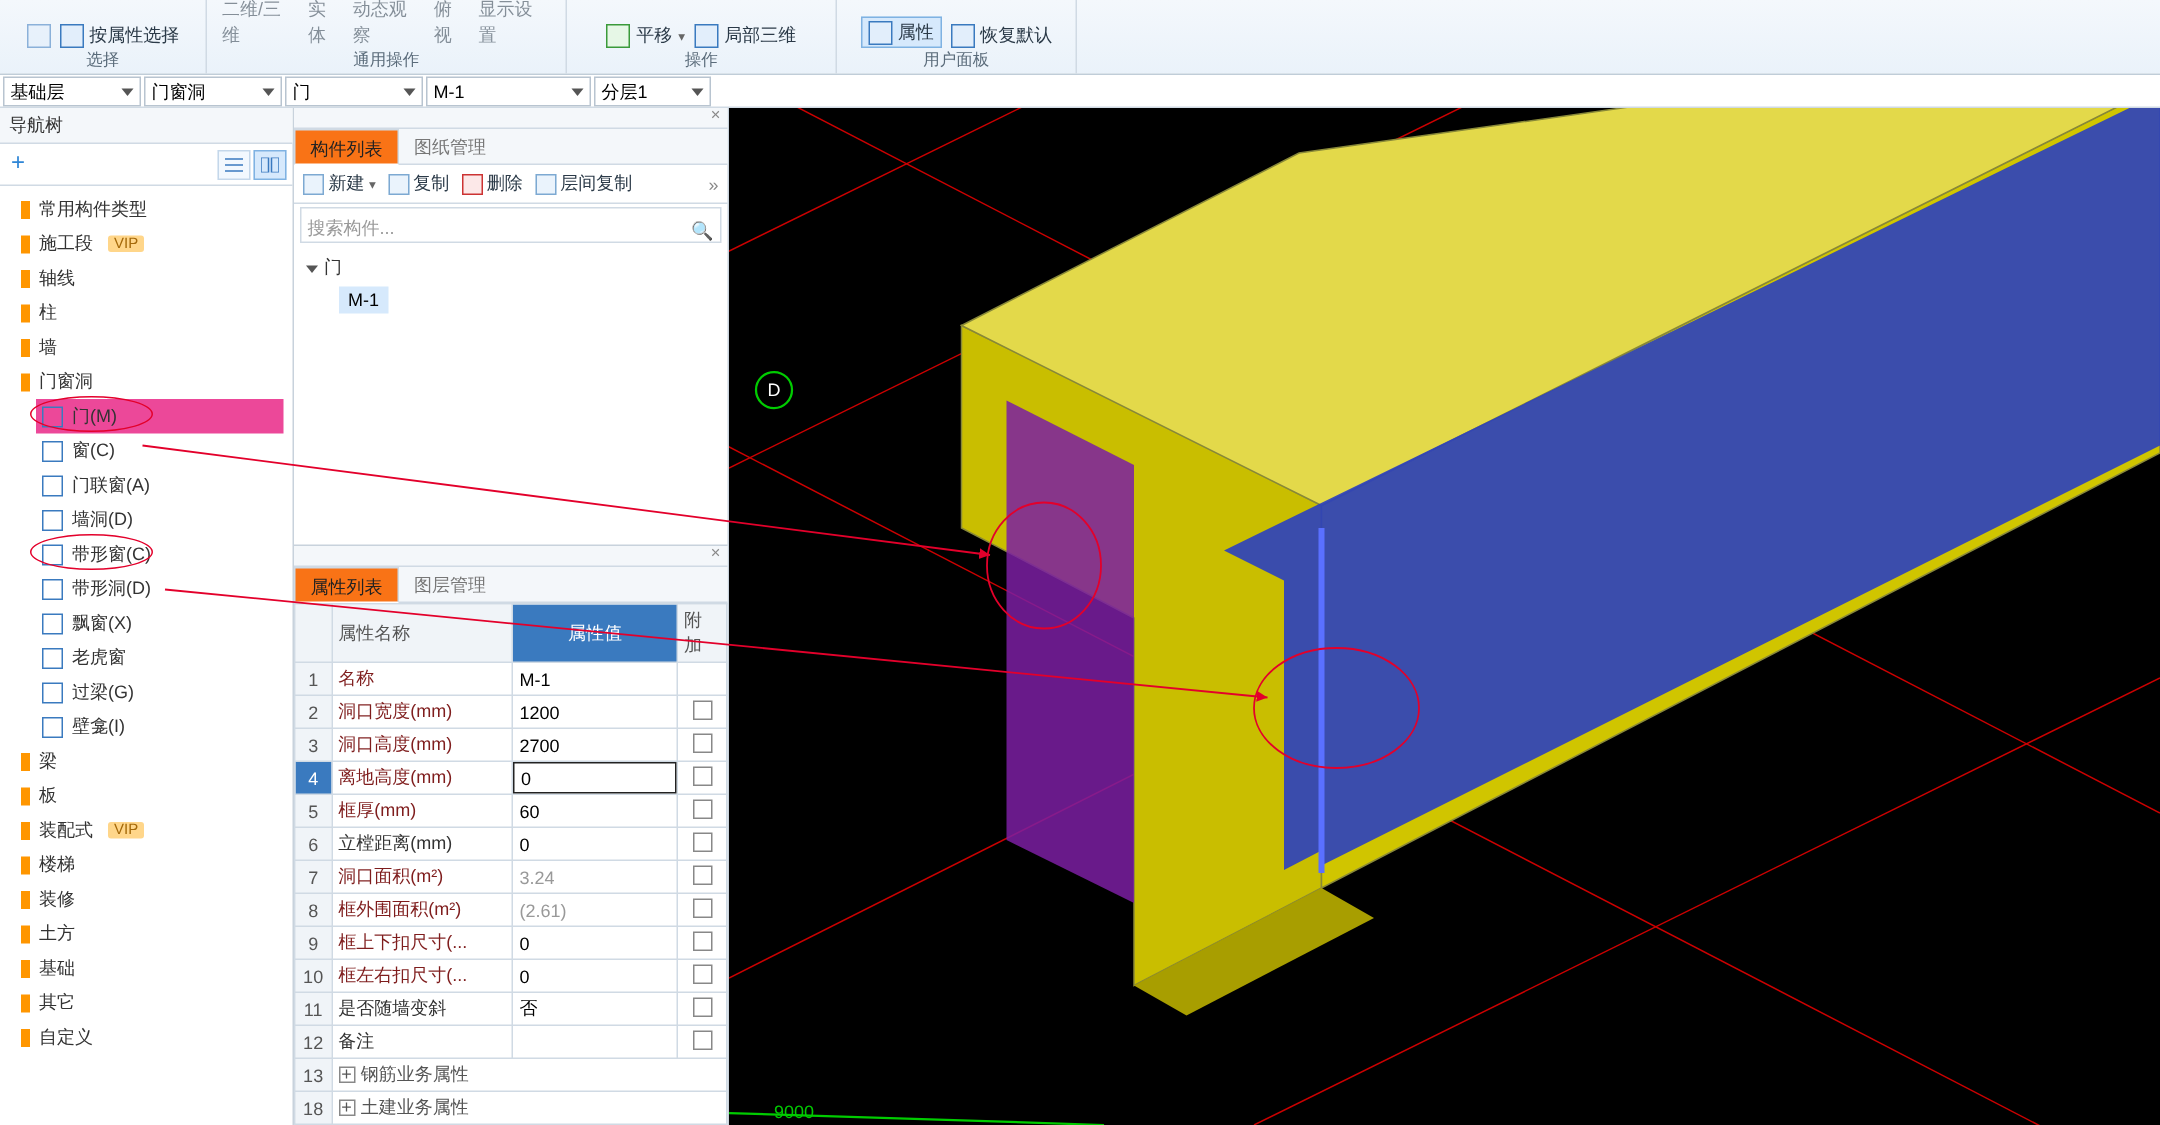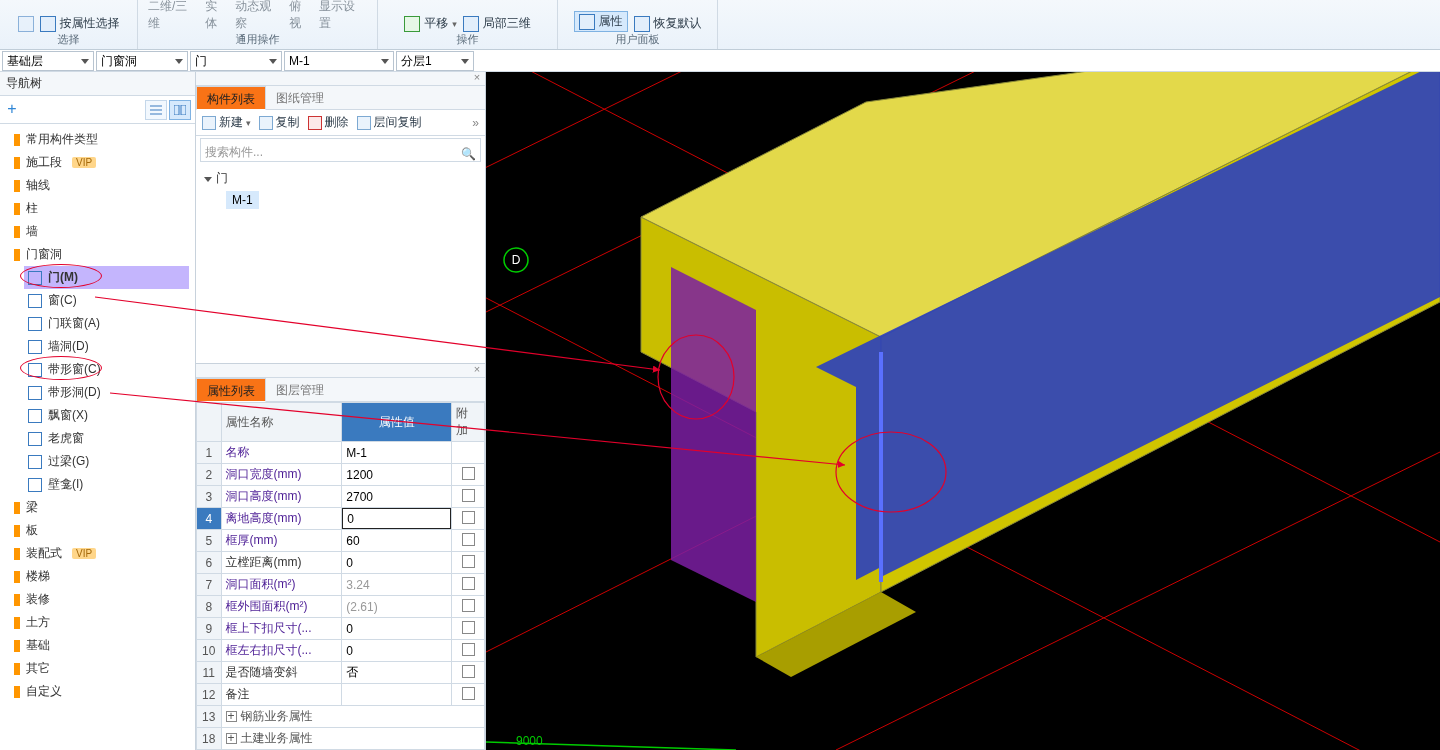--- a/index.html
+++ b/index.html
@@ -28,21 +28,21 @@
 .nav-tools .view-btns { display: flex; gap: 2px; }
 .nav-tools .vb { width: 22px; height: 20px; border: 1px solid #c4d7ea; background: #f2f8fe; display:flex;align-items:center;justify-content:center;}
 .nav-tools .vb.active { background: #d6e9fc; border-color: #7fb2e2; }
 .tree { list-style: none; padding: 4px 6px; }
 .tree li { padding: 3px 2px 3px 8px; color: #333; cursor: pointer; display: flex; align-items: center; gap: 6px; }
 .tree li .pip { width: 6px; height: 12px; background: #ff9600; }
 .tree .vip { display:inline-block; background:#ffd68a; color:#a5690a; font-size:10px; padding:0 4px; border-radius:2px; margin-left:4px;}
 .tree ul { list-style: none; padding-left: 18px; }
 .tree ul li { padding: 3px 4px; }
 .tree ul li .ci { width: 14px; height: 14px; border: 1px solid #3a7abf; display:inline-block; }
-.tree ul li.sel { background: #c4b5fd; font-weight: bold; }
+.tree ul li.sel { background: #ec4899; }
 .tree .circled { position: relative; }
 .tree .circled::after { content:""; position:absolute; left:-4px; top:-2px; width:80px; height:22px; border:1px solid #e3002b; border-radius:50%; }
 
 
 .mid-pane { position: absolute; left: 196px; top: 72px; width: 290px; height: 678px; border-right: 1px solid #c8d2dc; display: flex; flex-direction: column; }
 .mid-header { height: 14px; background: #f4f7fa; border-bottom: 1px solid #d0dae4; position:relative;}
 .mid-header .xbtn { position:absolute; right:2px; top:0; width:12px;height:12px;color:#888;font-size:11px;line-height:11px;text-align:center;}
 .tabs { height: 24px; display: flex; background: #f4f7fa; border-bottom: 1px solid #d0dae4; }
 .tab { padding: 4px 10px; color: #777; cursor: pointer; }
 .tab.active { background: #f97316; color: #222; border: 1px solid #d0dae4; border-bottom: 1px solid #fff; margin-bottom: -1px; }
@@ -57,21 +57,21 @@
 .comp-tree .child { margin: 4px 0 0 22px; padding: 2px 6px; }
 .comp-tree .child.sel { background: #d6e9fc; display:inline-block; }
 
 .prop-pane { border-top: 1px solid #c8d2dc; display:flex; flex-direction:column; }
 .prop-table { border-collapse: collapse; width: 100%; }
 .prop-table th, .prop-table td { border: 1px solid #d0dae4; padding: 2px 4px; height: 20px; font-weight: normal; text-align: left; }
 .prop-table th { background: #f0f4f8; color:#555; }
 .prop-table th.hv { background:#3a7abf; color:#fff; text-align:center;}
 .prop-table td.idx { width: 22px; text-align: center; background: #f0f4f8; color:#555;}
 .prop-table td.idx.sel { background:#3a7abf; color:#fff; }
-.prop-table td.name { color: #4c1d95; width: 110px; }
+.prop-table td.name { color: #7f1d1d; width: 110px; }
 .prop-table td.name.plain { color: #333; }
 .prop-table td.val { width: 100px; background:#fff;}
 .prop-table td.val.dim { color:#999; }
 .prop-table td.val.editing { padding:0; }
 .prop-table td.val.editing input { width:100%; height:100%; border:1px solid #222; padding:0 4px; font-size:12px; }
 .prop-table td.chk { width: 30px; text-align:center; }
 .prop-table td.chk .cb { width:13px;height:13px;border:1px solid #888;display:inline-block;}
 .prop-table td.exp { color:#555; }
 .prop-table td.exp .pm { display:inline-block; width:11px;height:11px;border:1px solid #888;text-align:center;line-height:9px;margin-right:4px;}
 

